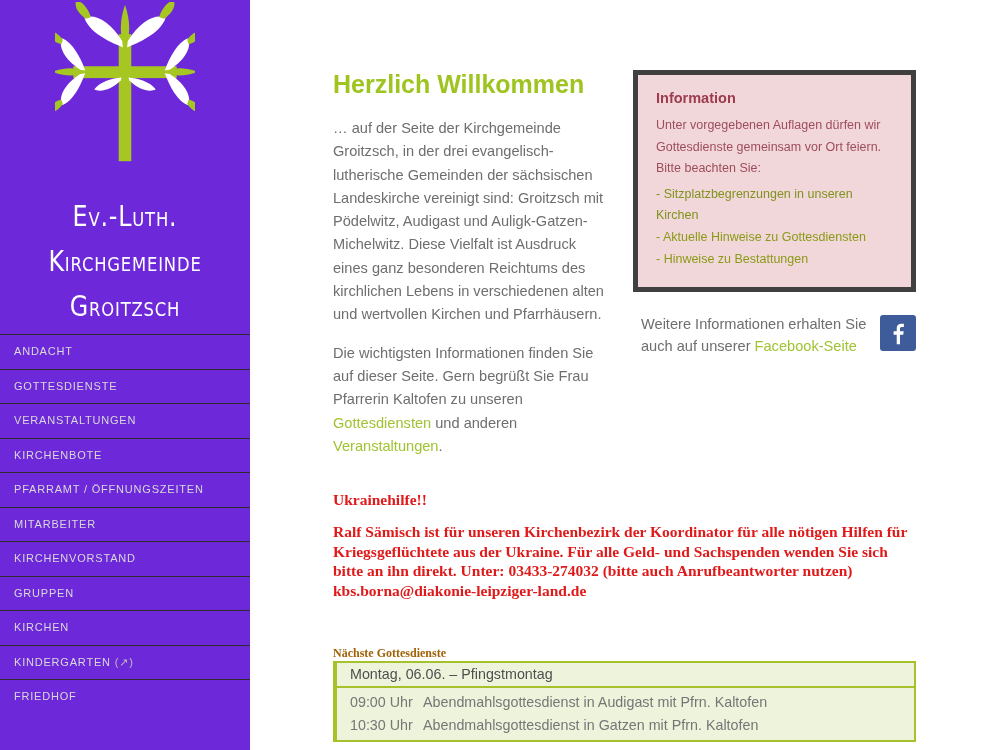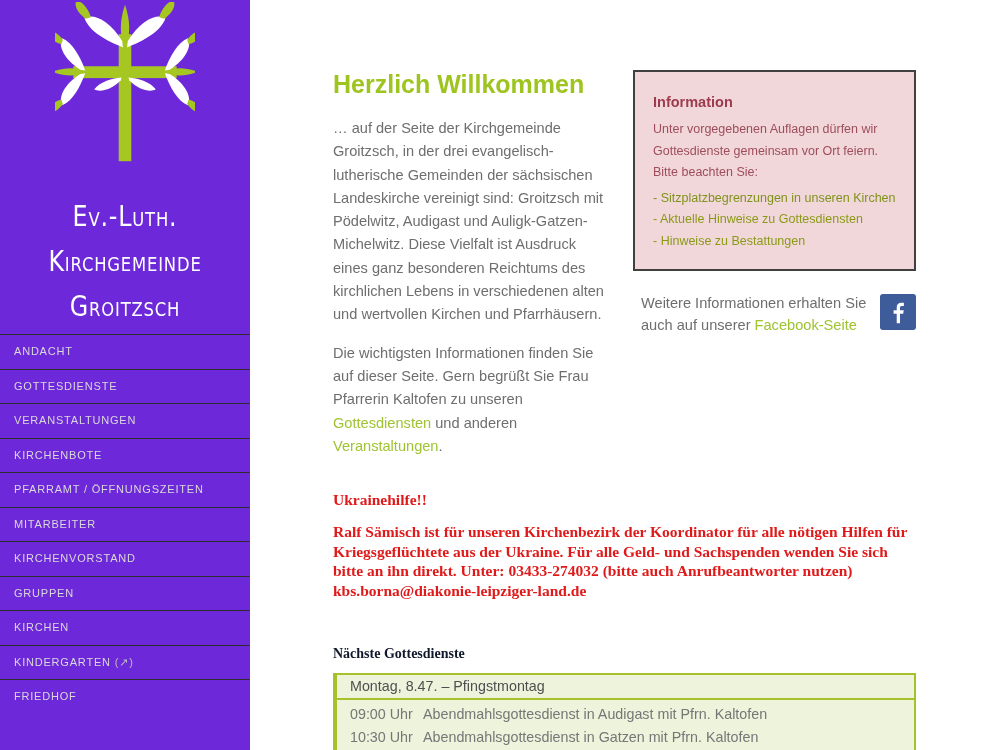--- a/index.html
+++ b/index.html
@@ -23,39 +23,39 @@
   .content { position:absolute; left:250px; top:0; width:750px; height:750px; background:#fff;
              padding:70px 84px 0 83px; }
   .welcome-row { display:flex; gap:23px; }
   .col-left { width:277px; flex:none; }
   .col-right { width:283px; flex:none; }
 
   h1.page-title { color:#9ec41f; font-size:25px; font-weight:bold; margin-bottom:18px; }
   .para { color:#6e6e6e; font-size:14.6px; line-height:23.3px; margin-bottom:15px; }
   a.green-link { color:#a0c332; text-decoration:none; cursor:pointer; }
 
-  .info-box { background:#f2d7da; border:2px solid #404040; padding:22px 18px 16px 18px; }
+  .info-box { background:#f2d7da; border:5px solid #404040; padding:15px 18px 16px 18px; }
   .info-title { color:#9d3b4f; font-size:14.5px; font-weight:bold; margin-bottom:9px; }
   .info-body { color:#9d4d5b; font-size:12.5px; line-height:21.5px; margin-bottom:4px; }
   .info-links { list-style:none; }
   .info-links a { display:block; color:#8a9a17; font-size:12.5px; line-height:21.8px; text-decoration:none; cursor:pointer; }
   .info-links li:first-child a { font-weight:normal; color:#7f921b; }
 
   .facebook-row { display:flex; margin-top:21px; padding-left:8px; align-items:flex-start; }
   .facebook-text { width:232px; color:#6e6e6e; font-size:14.6px; line-height:22px; }
   .fb-icon { margin-left:auto; width:36px; height:36px; background:#3e5c9a; border-radius:3px;
              display:flex; align-items:center; justify-content:center; cursor:pointer; margin-top:2px; }
 
   .ukraine { margin-top:18px; width:583px; font-family:"Liberation Serif", serif; color:#e01a1a; }
   .ukraine h3 { font-size:15.5px; font-weight:bold; margin-bottom:13px; }
   .ukraine p  { font-size:15.5px; font-weight:bold; line-height:19.5px; }
 
   .services { margin-top:46px; width:583px; }
-  .services-heading { font-family:"Liberation Serif", serif; color:#0f172a; font-size:14px;
-                      font-weight:bold; margin-bottom:11px; }
+  .services-heading { font-family:"Liberation Serif", serif; color:#a16207; font-size:12px;
+                      font-weight:bold; }
   .service-table { background:#eef3dc; border:2px solid #a5c22b; border-left-width:4px; margin-bottom:21px; }
   .service-header { color:#4f4f4f; font-size:14.3px; padding:3px 13px 4px 13px;
                     border-bottom:2px solid #a5c22b; }
   .service-rows { padding:3px 0 4px 0; }
   .service-row { display:flex; color:#767676; font-size:14.3px; line-height:22.5px; padding:0 13px; }
   .service-row .time { flex:none; width:73px; }
   .service-row .desc { flex:1; }
 </style>
 </head>
 <body>
@@ -185,21 +185,21 @@
 
     <section class="ukraine">
       <h3>Ukrainehilfe!!</h3>
       <p>Ralf Sämisch ist für unseren Kirchenbezirk der Koordinator für alle nötigen Hilfen für Kriegsgeflüchtete aus der Ukraine. Für alle Geld- und Sachspenden wenden Sie sich bitte an ihn direkt. Unter: 03433-274032 (bitte auch Anrufbeantworter nutzen) kbs.borna@diakonie-leipziger-land.de</p>
     </section>
 
     <section class="services">
       <div class="services-heading">Nächste Gottesdienste</div>
 
       <div class="service-table">
-        <div class="service-header">Montag, 8.47. – Pfingstmontag</div>
+        <div class="service-header">Montag, 06.06. – Pfingstmontag</div>
         <div class="service-rows">
           <div class="service-row">
             <span class="time">09:00 Uhr</span>
             <span class="desc">Abendmahlsgottesdienst in Audigast mit Pfrn. Kaltofen</span>
           </div>
           <div class="service-row">
             <span class="time">10:30 Uhr</span>
             <span class="desc">Abendmahlsgottesdienst in Gatzen mit Pfrn. Kaltofen</span>
           </div>
         </div>

